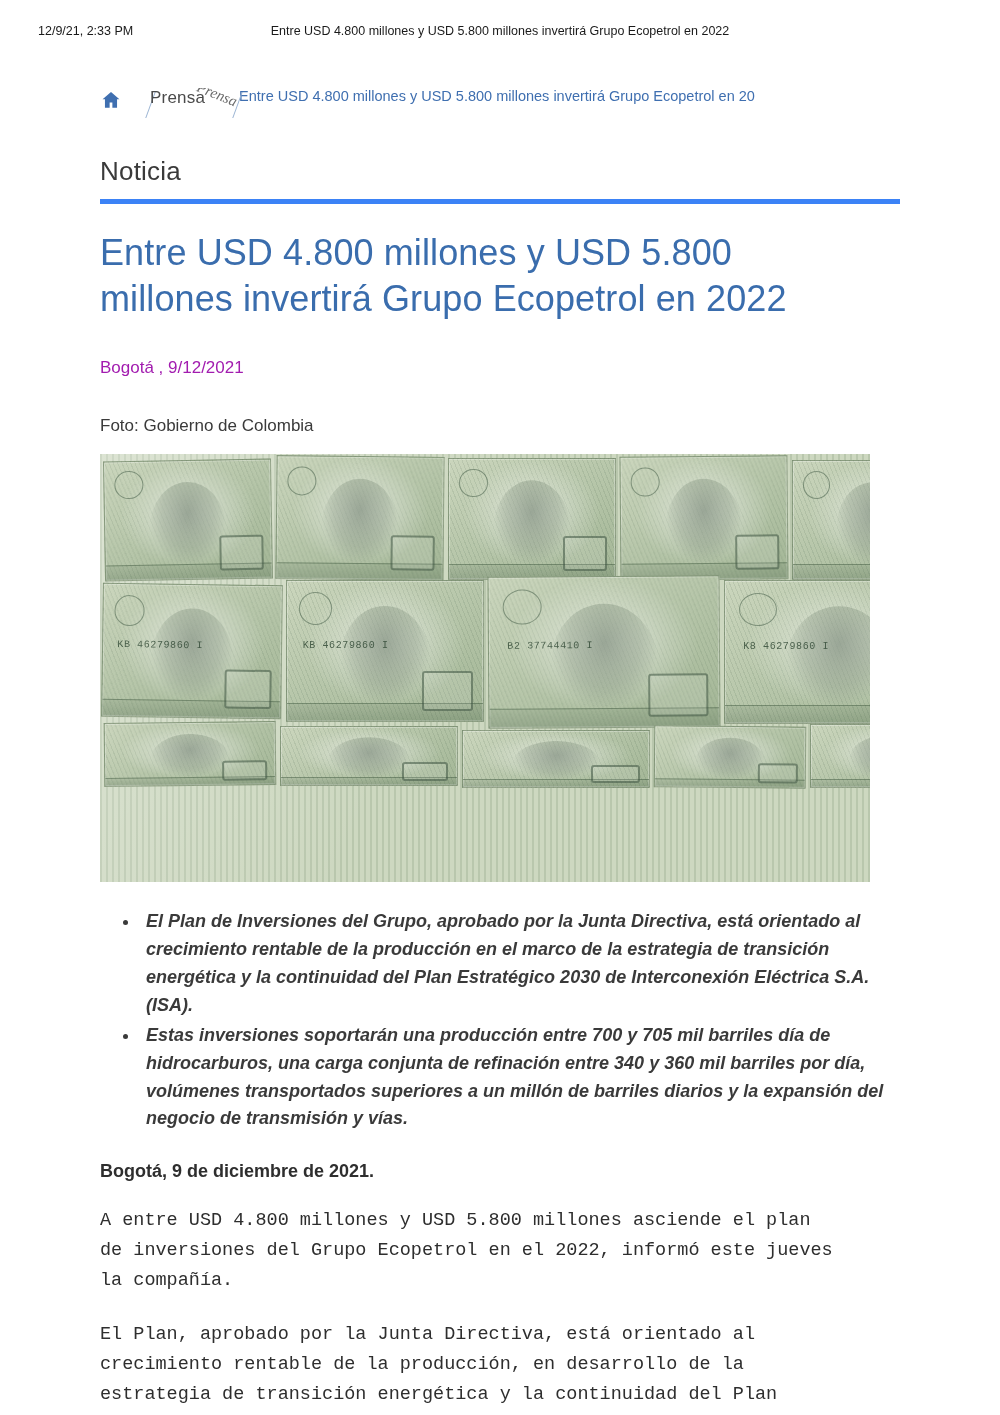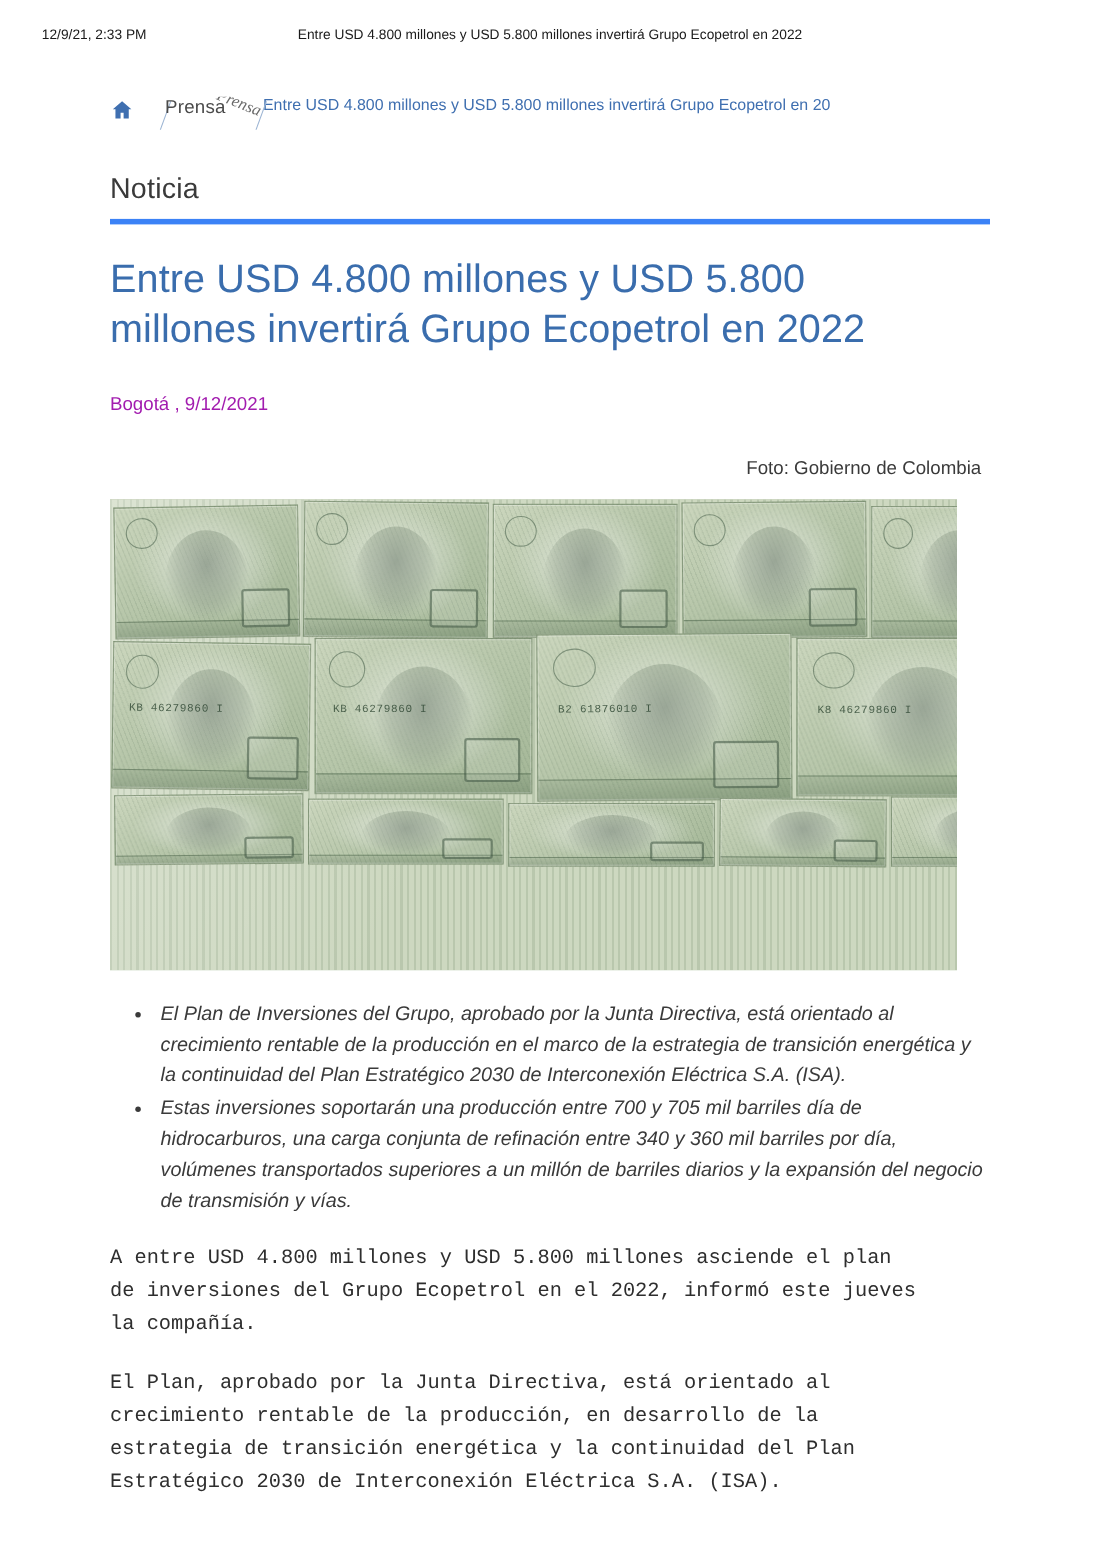--- a/index.html
+++ b/index.html
@@ -165,21 +165,21 @@
   
   .dateline {
     margin-top: 36px;
     font-size: 17px;
     color: #a21caf;
   }
 
   
   .photo-credit {
     margin-top: 38px;
-    text-align: right;
+    text-align: left;
     font-size: 17px;
     color: #3a3a3a;
     padding-right: 8px;
   }
 
   
   .figure {
     margin-top: 18px;
     width: 770px;
     height: 428px;
@@ -261,20 +261,21 @@
     background: linear-gradient(180deg, rgba(70,95,70,.12), rgba(70,95,70,.26));
     border-top: 1px solid rgba(55,80,55,.35);
   }
   .bill.big .sn { font-size: 10px; }
 
   
   ul.bullets {
     margin: 26px 0 0 0;
     padding-left: 40px;
     list-style: disc;
+    font-weight: bold;
   }
   ul.bullets li {
     font-size: 18px;
     line-height: 1.55;
     font-style: italic;
     color: #3a3a3a;
     margin-bottom: 2px;
     padding-left: 6px;
   }
 
@@ -358,21 +359,21 @@
           <span class="sn">KB 46279860 I</span>
           <span class="band"></span>
         </div>
         <div class="bill big" style="left:186px; top:126px; width:196px; height:140px;">
           <span class="oval"></span>
           <span class="sn">KB 46279860 I</span>
           <span class="band"></span>
         </div>
         <div class="bill big" style="left:388px; top:122px; width:230px; height:150px; transform:rotate(-.4deg);">
           <span class="oval"></span>
-          <span class="sn">B2  61876010 I</span>
+          <span class="sn">B2  37744410 I</span>
           <span class="band"></span>
         </div>
         <div class="bill big" style="left:624px; top:126px; width:228px; height:142px;">
           <span class="oval"></span>
           <span class="sn">K8 46279860 I</span>
           <span class="band"></span>
         </div>
 
         <div class="bill" style="left:4px; top:268px; width:170px; height:62px; transform:rotate(-.6deg);">
           <span class="band"></span>
@@ -390,19 +391,20 @@
           <span class="band"></span>
         </div>
       </div>
     </div>
 
     <ul class="bullets">
       <li>El Plan de Inversiones del Grupo, aprobado por la Junta Directiva, está orientado al crecimiento rentable de la producción en el marco de la estrategia de transición energética y la continuidad del Plan Estratégico 2030 de Interconexión Eléctrica S.A. (ISA).</li>
       <li>Estas inversiones soportarán una producción entre 700 y 705 mil barriles día de hidrocarburos, una carga conjunta de refinación entre 340 y 360 mil barriles por día, volúmenes transportados superiores a un millón de barriles diarios y la expansión del negocio de transmisión y vías.</li>
     </ul>
 
+    <p class="lead">Bogotá, 9 de diciembre de 2021.</p>
     <p class="body">A entre USD 4.800 millones y USD 5.800 millones asciende el plan de inversiones del Grupo Ecopetrol en el 2022, informó este jueves la compañía.</p>
     <p class="body">El Plan, aprobado por la Junta Directiva, está orientado al crecimiento rentable de la producción, en desarrollo de la estrategia de transición energética y la continuidad del Plan Estratégico 2030 de Interconexión Eléctrica S.A. (ISA).</p>
 
   </div>
 
 
 </div>
 
 </body></html>

